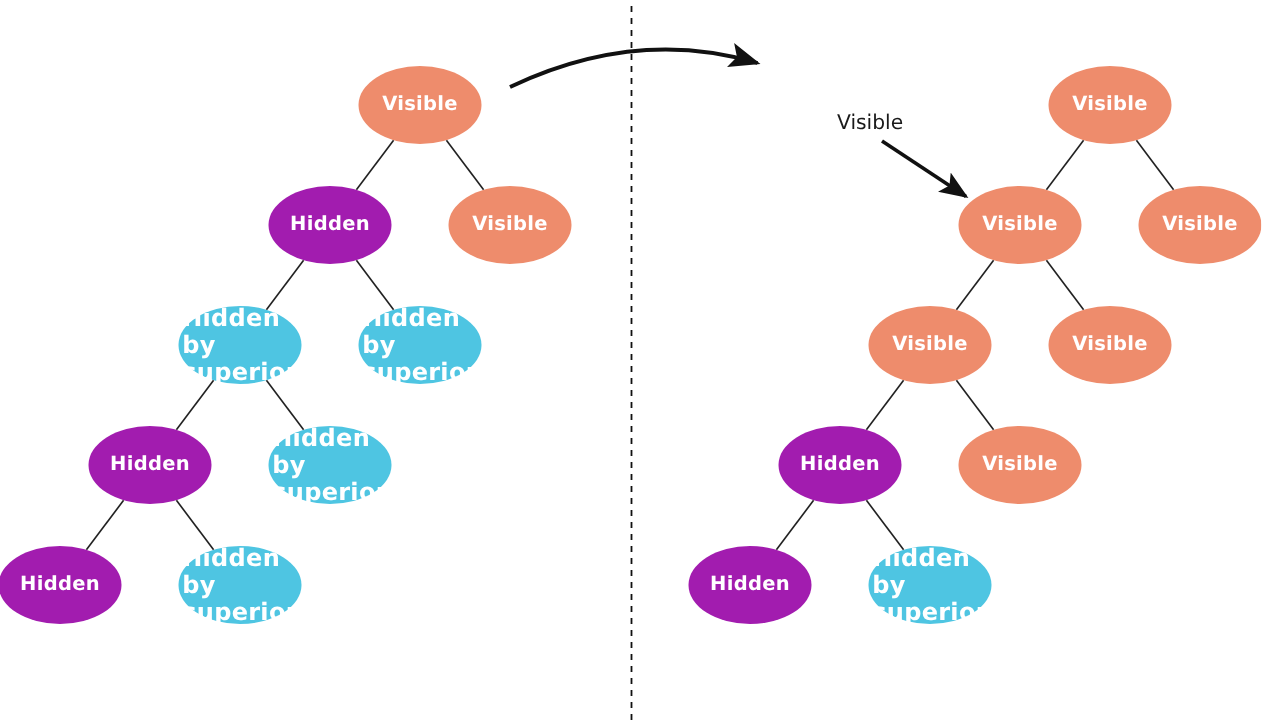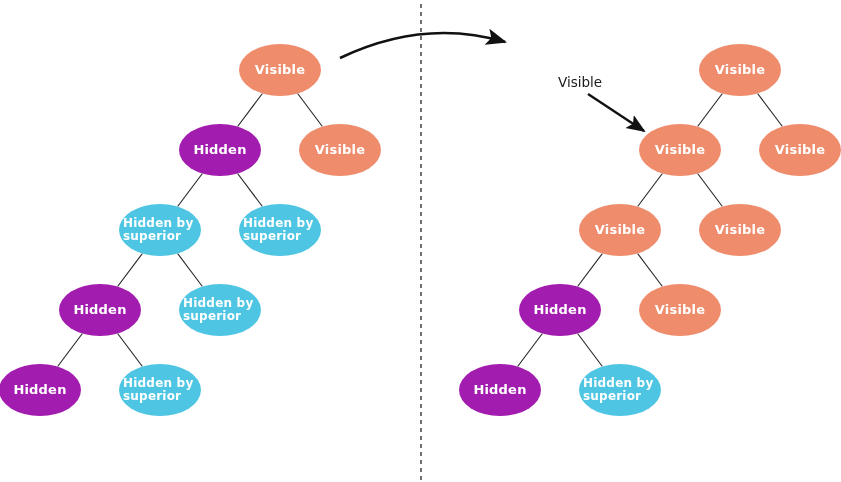--- a/index.html
+++ b/index.html
@@ -39,21 +39,21 @@
     letter-spacing: 0.2px;
   }
   .node .node-label {
     display: block;
     padding: 0 4px;
   }
   .node.visible  { background: #ee8c6c; }
   .node.hidden   { background: #a21caf; }
   .node.hiddensup{ background: #4ec5e2; }
   .node.one-line  { font-size: 13px; }
-  .node.two-line  { font-size: 12px; }
+  .node.two-line  { font-size: 16px; }
 
   .reveal-label {
     position: absolute;
     font-size: 13.5px;
     color: #1a1a1a;
     font-weight: normal;
     white-space: nowrap;
     z-index: 3;
   }
 </style>

